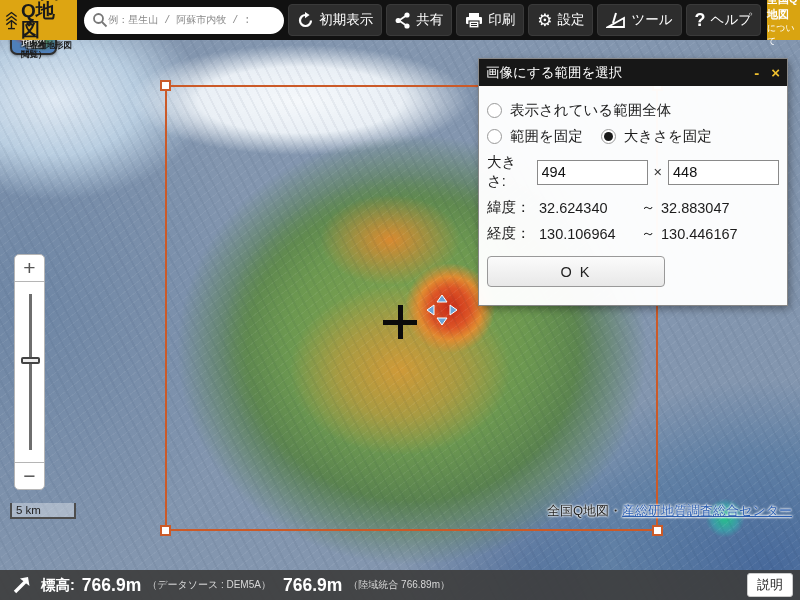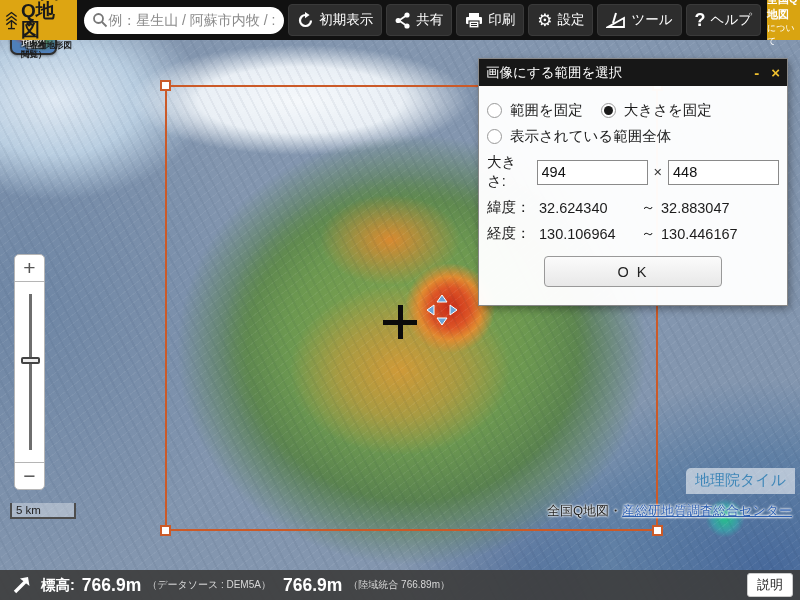--- a/index.html
+++ b/index.html
@@ -7,21 +7,21 @@
   body { font-family:"Liberation Sans","DejaVu Sans",sans-serif; }
   #app { position:relative; width:800px; height:600px; background:#8396af; overflow:hidden; }
 
   
   .topbar { position:absolute; left:0; top:0; width:800px; height:40px; background:#111; display:flex; align-items:center; z-index:50; }
   .logo { height:40px; width:138px; background:#dda512; display:flex; align-items:center; padding:2px 4px; cursor:pointer; }
   .logo-text { color:#1a1a1a; line-height:1; margin-left:2px; }
   .logo-title { font-size:19px; font-weight:bold; letter-spacing:0px; }
   .logo-sub { font-size:8.5px; font-weight:bold; margin-top:2px; }
   .searchbox { margin-left:7px; width:200px; height:27px; background:#fff; border-radius:14px; display:flex; align-items:center; padding:0 8px; }
-  .searchbox input { border:none; outline:none; width:168px; font-size:14px; color:#333; background:transparent; font-family:Liberation Sans, sans-serif; }
+  .searchbox input { border:none; outline:none; width:168px; font-size:10px; color:#333; background:transparent; font-family:Liberation Mono, monospace; }
   .searchbox input::placeholder { color:#8a8a8a; }
   .tb-btn { height:32px; margin-left:4px; background:#2d2d2d; border:1px solid #3a3a3a; border-radius:4px; color:#fff; display:flex; align-items:center; padding:0 8px; font-size:13.5px; cursor:pointer; white-space:nowrap; }
   .tb-btn .ticon { margin-right:5px; display:flex; align-items:center; }
   .about-btn { height:40px; width:62px; margin-left:6px; background:#d9a411; color:#fff; display:flex; flex-direction:column; align-items:center; justify-content:center; cursor:pointer; }
   .about-line1 { font-size:11px; font-weight:bold; }
   .about-line2 { font-size:9px; }
   .gear-glyph { font-size:17px; line-height:1; }
   .q-glyph { font-size:18px; font-weight:bold; line-height:1; }
 
   
@@ -101,21 +101,21 @@
   .dlg-body { padding:8px 8px 10px 8px; color:#1c1c1c; font-size:14.5px; }
   .dlg-row { display:flex; align-items:center; margin:7px 0; }
   .radio { width:15px; height:15px; border-radius:50%; border:1px solid #9a9a9a; background:#fff; margin-right:8px; position:relative; flex:none; cursor:pointer; }
   .radio.checked::after { content:""; position:absolute; left:2px; top:2px; width:9px; height:9px; border-radius:50%; background:#1a1a1a; }
   .radio2 { margin-left:18px; }
   .size-input { width:111px; height:25px; border:1px solid #8a8a8a; font-size:14.5px; padding:0 4px; font-family:inherit; color:#111; }
   .size-x { margin:0 6px; color:#333; }
   .coord-label { width:52px; flex:none; }
   .coord-val1 { width:102px; }
   .coord-tilde { width:20px; }
-  .ok-row { display:flex; justify-content:center; margin-top:13px; margin-bottom:8px; }
+  .ok-row { display:flex; justify-content:flex-start; margin-top:13px; margin-bottom:8px; }
   .ok-btn { width:178px; height:31px; background:linear-gradient(#fbfbfb,#e8e8e8); border:1px solid #999; border-radius:4px;
     font-size:14.5px; color:#222; letter-spacing:2px; cursor:pointer; font-family:inherit; }
 
   
   .statusbar { position:absolute; left:0; top:570px; width:800px; height:30px; background:rgba(62,62,62,.92); z-index:45;
     display:flex; align-items:center; color:#fff; }
   .sb-arrow { margin-left:12px; display:flex; align-items:center; }
   .sb-elev-label { font-size:14.5px; font-weight:bold; margin-left:10px; }
   .sb-elev-val { font-size:17.5px; font-weight:bold; margin-left:7px; }
   .sb-note { font-size:10px; color:#d8d8d8; margin-left:6px; }
@@ -163,21 +163,20 @@
       <div class="zoom-track"></div>
       <div class="zoom-handle"></div>
     </div>
     <div class="zoom-btn zoom-minus">−</div>
   </div>
 
   <div class="scalebar">
     <span>5 km</span>
   </div>
 
-  <div class="tiles-label">地理院タイル</div>
 
   <div class="attribution"><span>全国Q地図・</span><a>産総研地質調査総合センター</a></div>
 
   <div class="topbar">
     <div class="logo">
       <svg width="26" height="32" viewBox="0 0 26 32">
         <g stroke="#1a1a1a" stroke-width="2.4" fill="none">
           <polyline points="4,10 13,3 22,10"></polyline>
           <polyline points="4,17 13,10 22,17"></polyline>
           <polyline points="4,24 13,17 22,24"></polyline>
@@ -264,28 +263,28 @@
   <div class="dialog">
     <div class="dlg-titlebar">
       <span class="dlg-title">画像にする範囲を選択</span>
       <span class="dlg-min">-</span>
       <span class="dlg-close">×</span>
     </div>
     <div class="dlg-body">
 
       <div class="dlg-row">
         <span class="radio"></span>
+        <span>表示されている範囲全体</span>
+      </div>
+
+      <div class="dlg-row">
+        <span class="radio"></span>
         <span>範囲を固定</span>
         <span class="radio radio2 checked"></span>
         <span>大きさを固定</span>
-      </div>
-
-      <div class="dlg-row">
-        <span class="radio"></span>
-        <span>表示されている範囲全体</span>
       </div>
 
       <div class="dlg-row">
         <span>大きさ:</span>&nbsp;
         <input class="size-input" type="text" value="494" style="">
         <span class="size-x">×</span>
         <input class="size-input" type="text" value="448" style="">
       </div>
 
       <div class="dlg-row">

